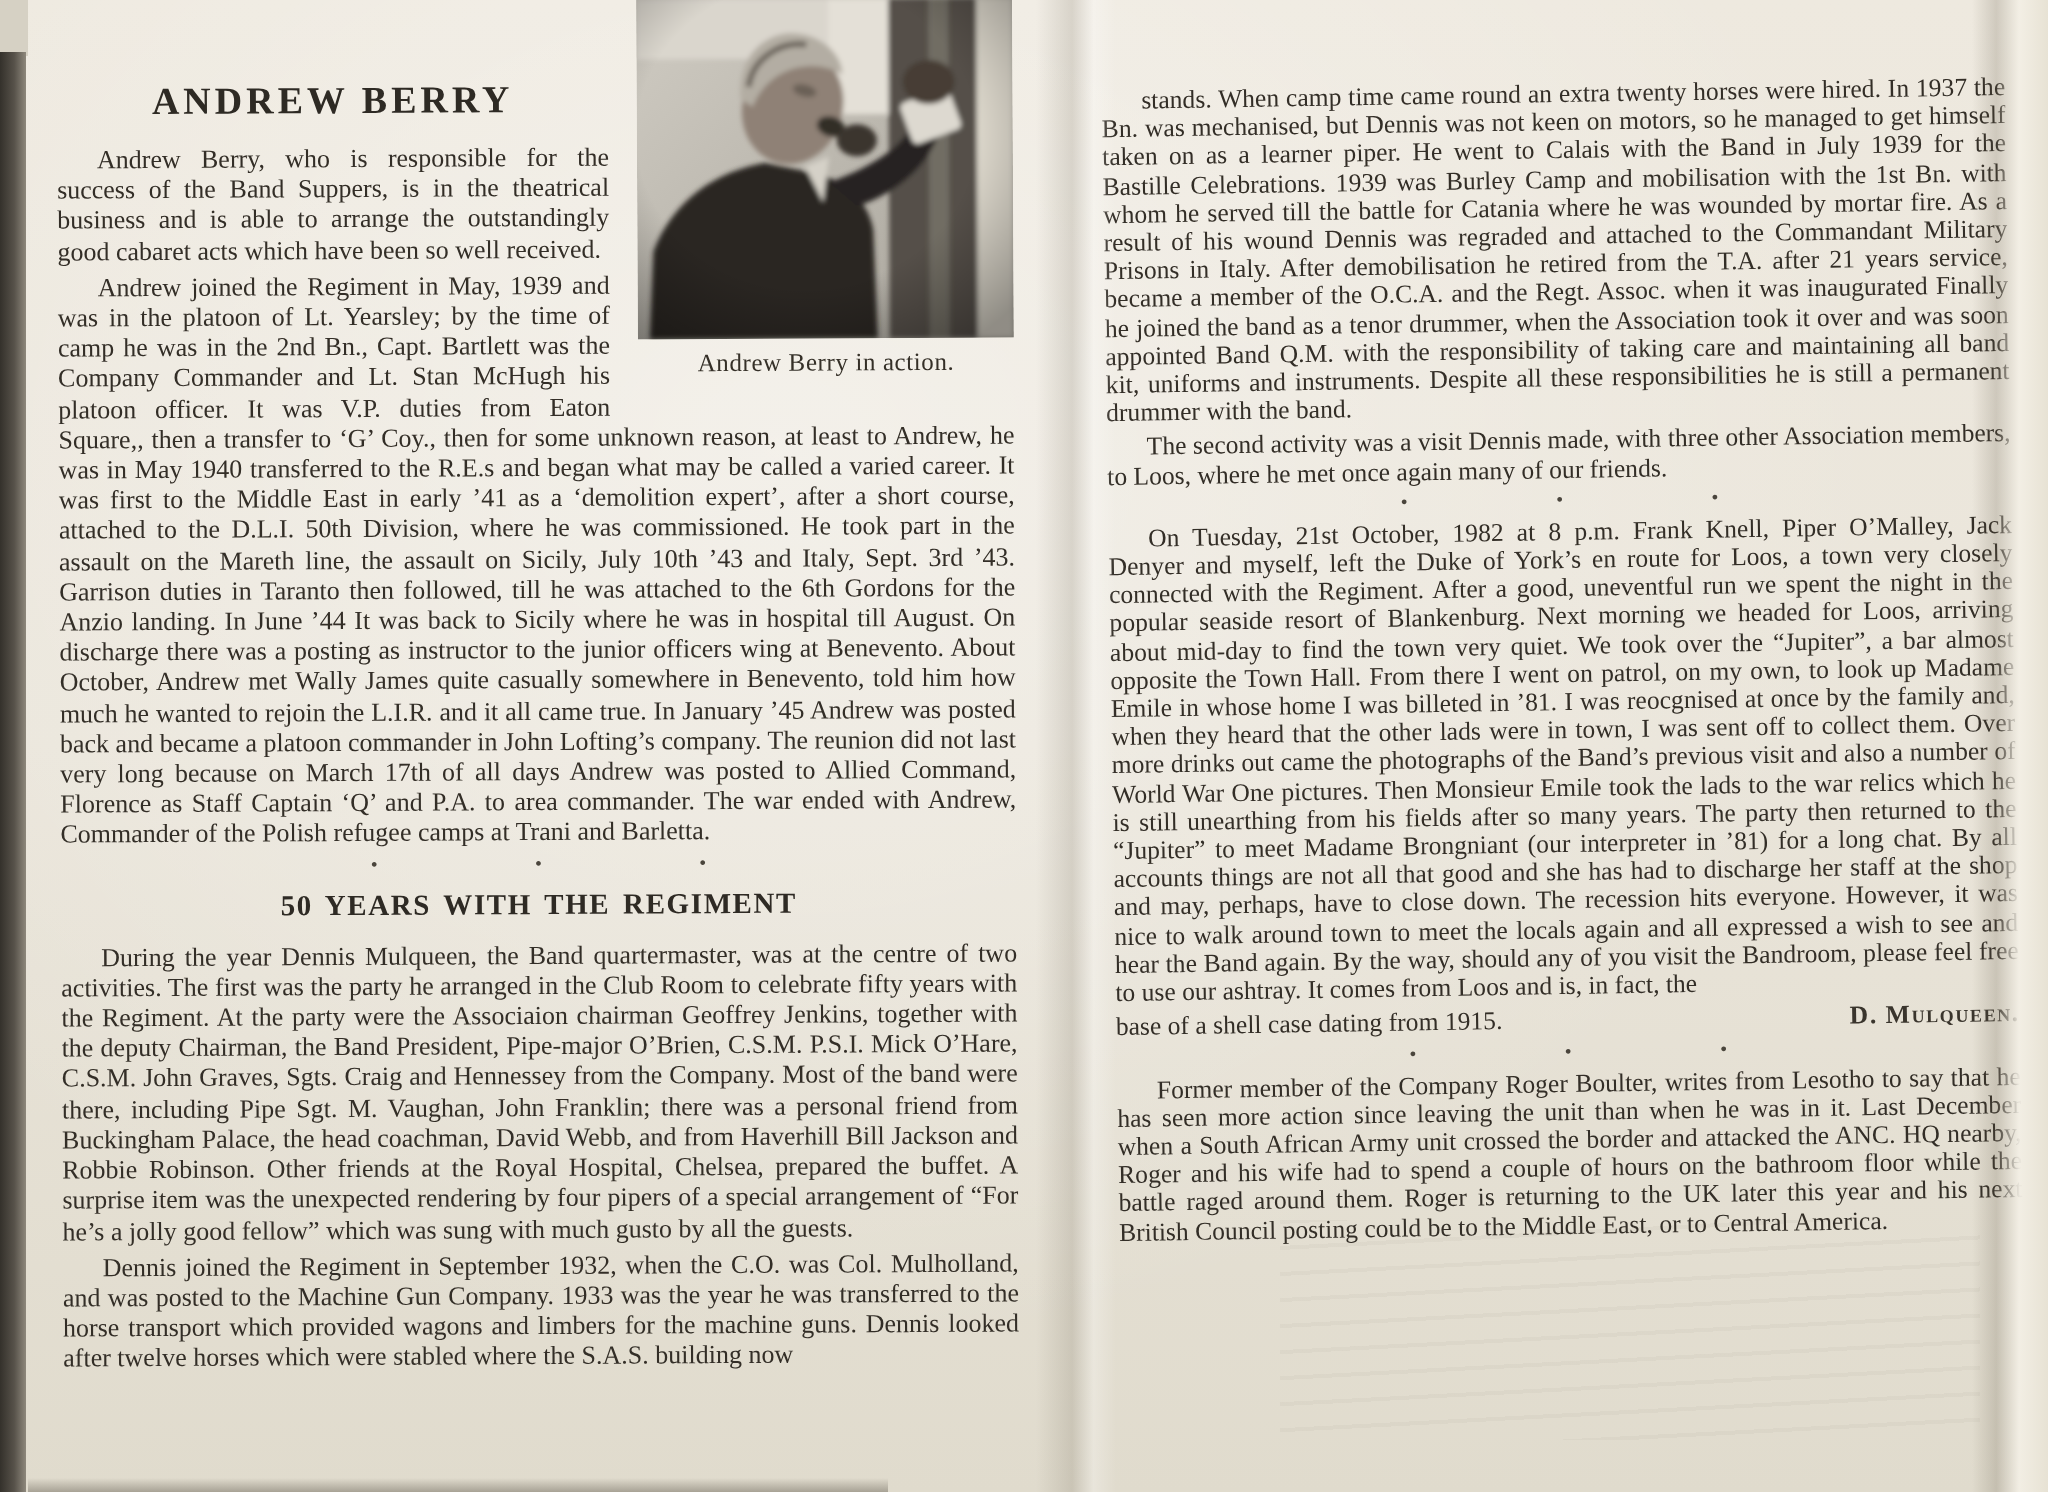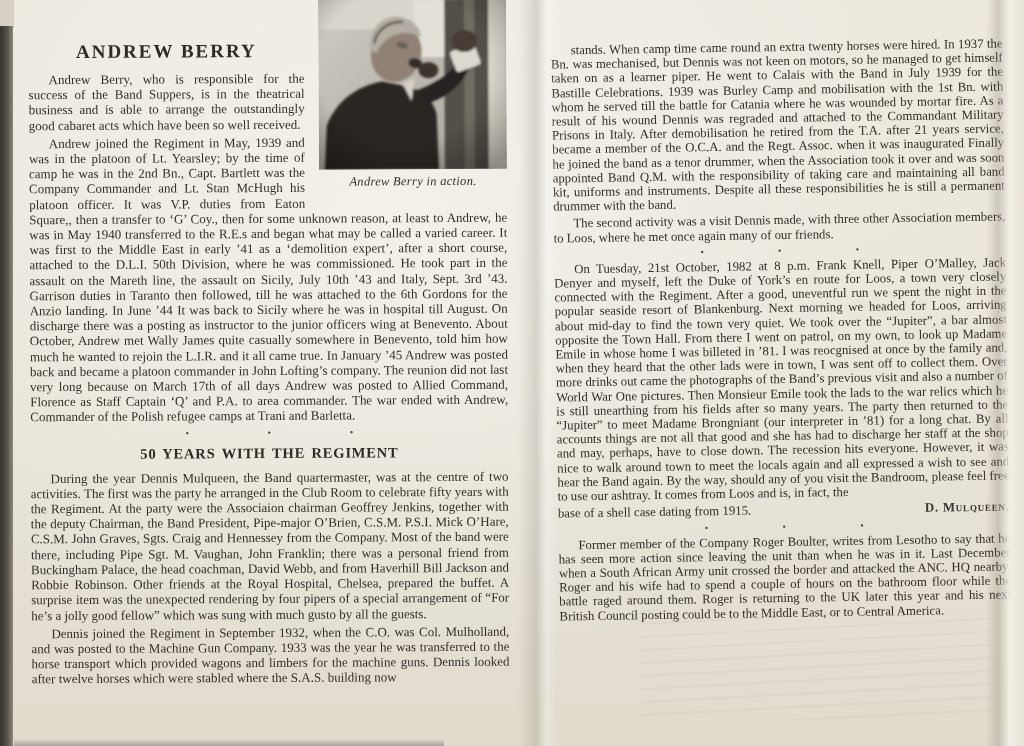--- a/index.html
+++ b/index.html
@@ -31,21 +31,21 @@
   p.body{font-size:13px;line-height:15.2px;text-align:justify;margin:0 0 3px 0;text-indent:20px;color:#332e27;}
   .col-right p.body{font-size:12.8px;line-height:14.2px;}
   .no-indent{text-indent:0;}
   .dots{display:flex;justify-content:space-evenly;width:68%;margin:3px auto;font-size:10px;color:#4a453c;line-height:11px;}
   .dots span{display:block;}
   .sign-row{display:flex;justify-content:space-between;font-size:12.8px;line-height:14.2px;color:#332e27;}
   .signature{font-variant:small-caps;letter-spacing:0.8px;font-weight:bold;color:#3a352d;}
   
   .photo-fig{float:right;width:188px;margin:0 0 6px 14px;}
   .photo-svg{display:block;width:188px;height:170px;}
-  .caption{font-style:italic;font-size:12.5px;text-align:center;margin-top:5px;letter-spacing:0.3px;color:#353028;}
+  .caption{font-size:12.5px;text-align:center;margin-top:5px;letter-spacing:0.3px;color:#353028;}
 </style>
 </head>
 <body>
 
 <div class="scan">
 
   <div class="edge-left-corner"></div>
   <div class="edge-left"></div>
   <div class="show-through"></div>
 

